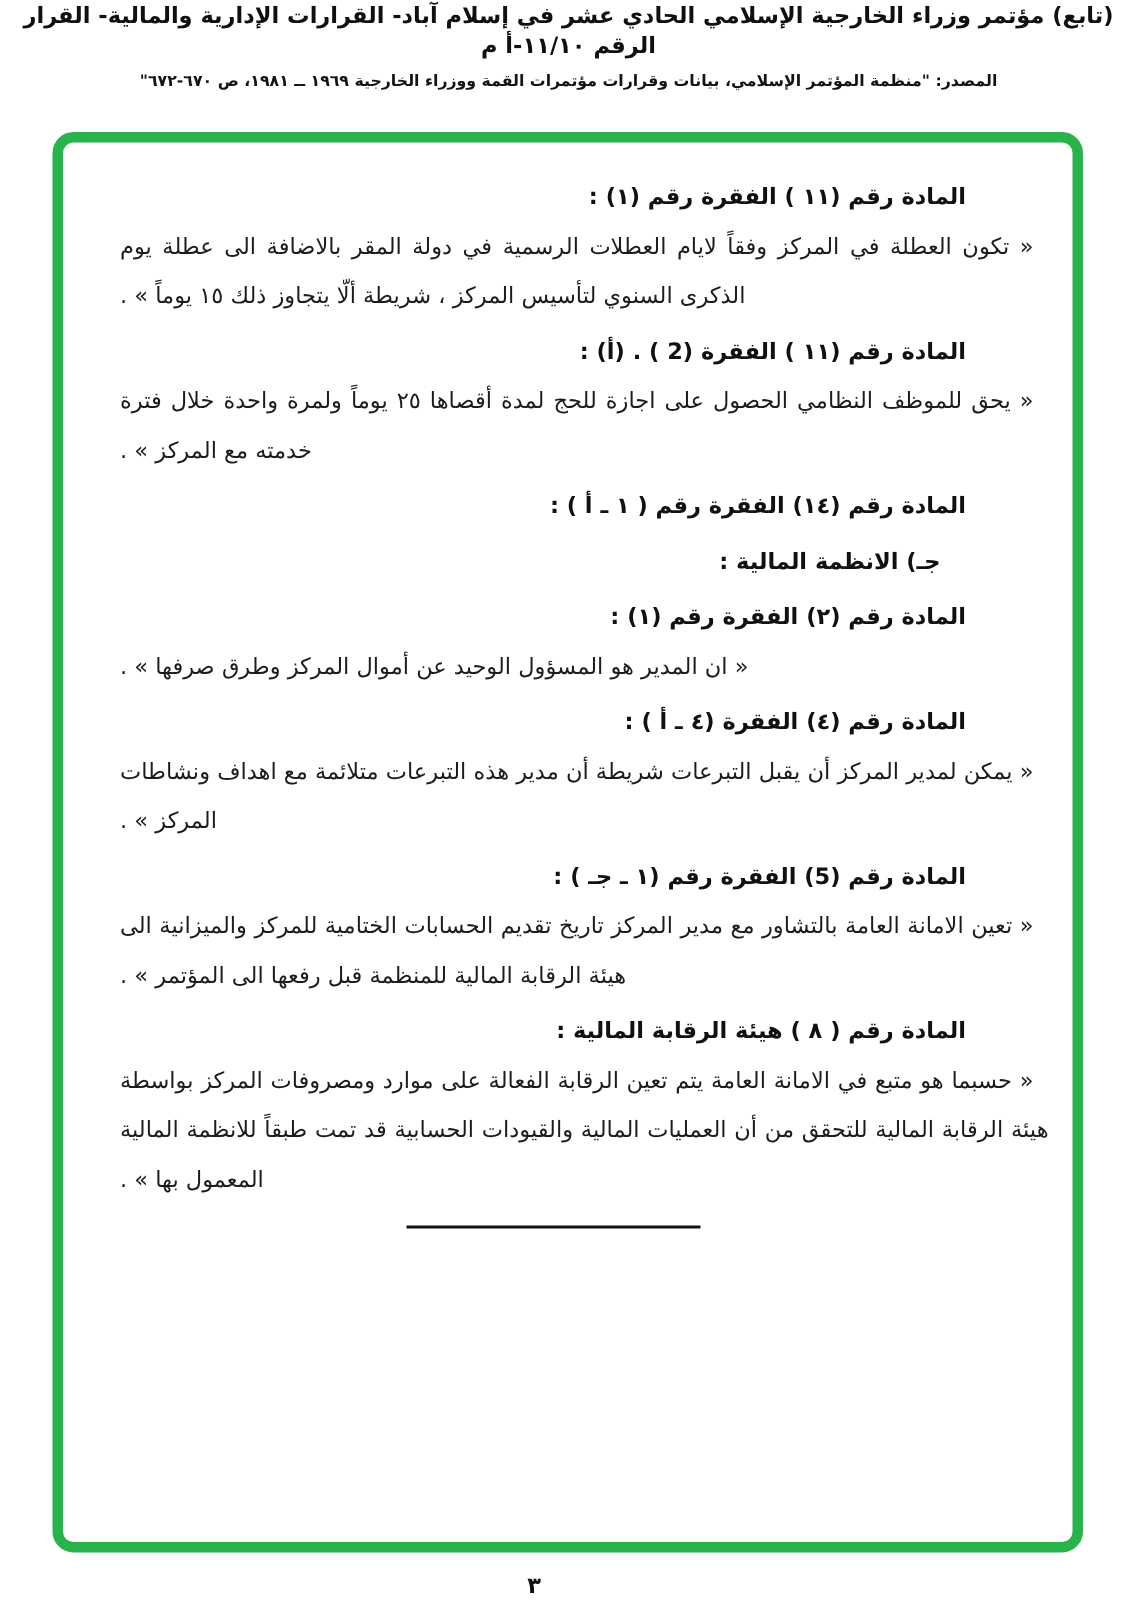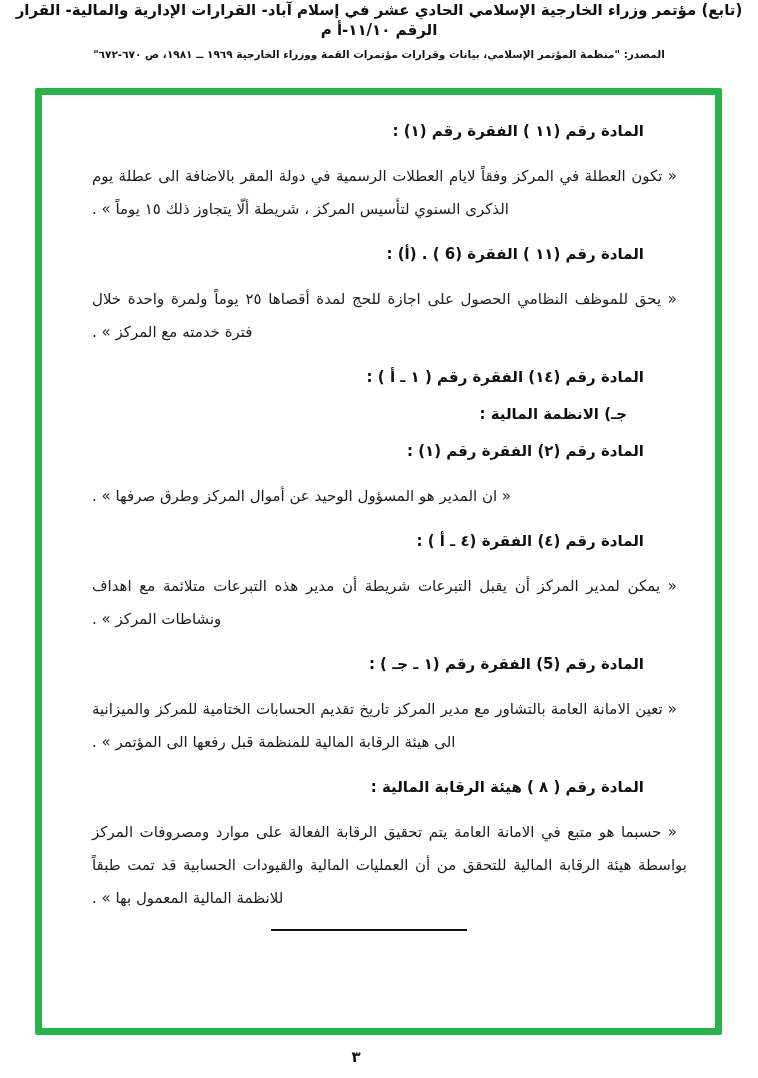--- a/index.html
+++ b/index.html
@@ -22,39 +22,39 @@
     font-size: 10.5px; font-weight: bold; color: #131313;
     line-height: 14px; margin-top: 7px;
   }
 
   
   .frame {
     position: absolute; left: 35px; top: 88px;
     width: 687px; height: 947px;
     box-sizing: border-box;
     border: 7px solid #28b44b;
-    border-radius: 2px;
+    border-radius: 14px;
     background: #ffffff;
   }
 
   
   .content {
     direction: rtl;
     padding: 16px 16px 0 38px;
     color: #1c1c1c;
   }
   .h {
     font-size: 15px; font-weight: bold; color: #111111;
     line-height: 33px; margin: 4px 0 0 0;
     text-align: right; padding-right: 55px;
   }
   .h-section { padding-right: 72px; text-align: right; }
   .p {
     font-size: 15px; font-weight: normal;
-    line-height: 33px; margin: 12px;
+    line-height: 33px; margin: 0;
     text-align: justify; text-align-last: left;
     text-indent: 10px;
   }
   .divider {
     width: 196px; height: 2px; background: #141414;
     margin: 14px auto 0 auto;
     transform: translateX(-21px);
   }
 
   
@@ -73,38 +73,38 @@
     <div class="hdr-title">(تابع) مؤتمر وزراء الخارجية الإسلامي الحادي عشر في إسلام آباد- القرارات الإدارية والمالية- القرار الرقم ١١/١٠-أ م</div>
     <div class="hdr-source">المصدر: "منظمة المؤتمر الإسلامي، بيانات وقرارات مؤتمرات القمة ووزراء الخارجية ١٩٦٩ ــ ١٩٨١، ص ٦٧٠-٦٧٢"</div>
   </div>
 
   <div class="frame">
     <div class="content">
 
       <div class="h">المادة رقم (١١ ) الفقرة رقم (١) :</div>
       <p class="p">« تكون العطلة في المركز وفقاً لايام العطلات الرسمية في دولة المقر بالاضافة الى عطلة يوم الذكرى السنوي لتأسيس المركز ، شريطة ألّا يتجاوز ذلك ١٥ يوماً » .</p>
 
-      <div class="h">المادة رقم (١١ ) الفقرة (6 ) . (أ) :</div>
+      <div class="h">المادة رقم (١١ ) الفقرة (2 ) . (أ) :</div>
       <p class="p">« يحق للموظف النظامي الحصول على اجازة للحج لمدة أقصاها ٢٥ يوماً ولمرة واحدة خلال فترة خدمته مع المركز » .</p>
 
       <div class="h">المادة رقم (١٤) الفقرة رقم ( ١ ـ أ ) :</div>
 
       <div class="h h-section">جـ) الانظمة المالية :</div>
 
       <div class="h">المادة رقم (٢) الفقرة رقم (١) :</div>
       <p class="p">« ان المدير هو المسؤول الوحيد عن أموال المركز وطرق صرفها » .</p>
 
       <div class="h">المادة رقم (٤) الفقرة (٤ ـ أ ) :</div>
       <p class="p">« يمكن لمدير المركز أن يقبل التبرعات شريطة أن مدير هذه التبرعات متلائمة مع اهداف ونشاطات المركز » .</p>
 
       <div class="h">المادة رقم (5) الفقرة رقم (١ ـ جـ ) :</div>
       <p class="p">« تعين الامانة العامة بالتشاور مع مدير المركز تاريخ تقديم الحسابات الختامية للمركز والميزانية الى هيئة الرقابة المالية للمنظمة قبل رفعها الى المؤتمر » .</p>
 
       <div class="h">المادة رقم ( ٨ ) هيئة الرقابة المالية :</div>
-      <p class="p">« حسبما هو متبع في الامانة العامة يتم تحقيق الرقابة الفعالة على موارد ومصروفات المركز بواسطة هيئة الرقابة المالية للتحقق من أن العمليات المالية والقيودات الحسابية قد تمت طبقاً للانظمة المالية المعمول بها » .</p>
+      <p class="p">« حسبما هو متبع في الامانة العامة يتم تعين الرقابة الفعالة على موارد ومصروفات المركز بواسطة هيئة الرقابة المالية للتحقق من أن العمليات المالية والقيودات الحسابية قد تمت طبقاً للانظمة المالية المعمول بها » .</p>
 
       <div class="divider"></div>
     </div>
   </div>
 
   <div class="pagenum">٣</div>
 
 </div>
 
 </body></html>

